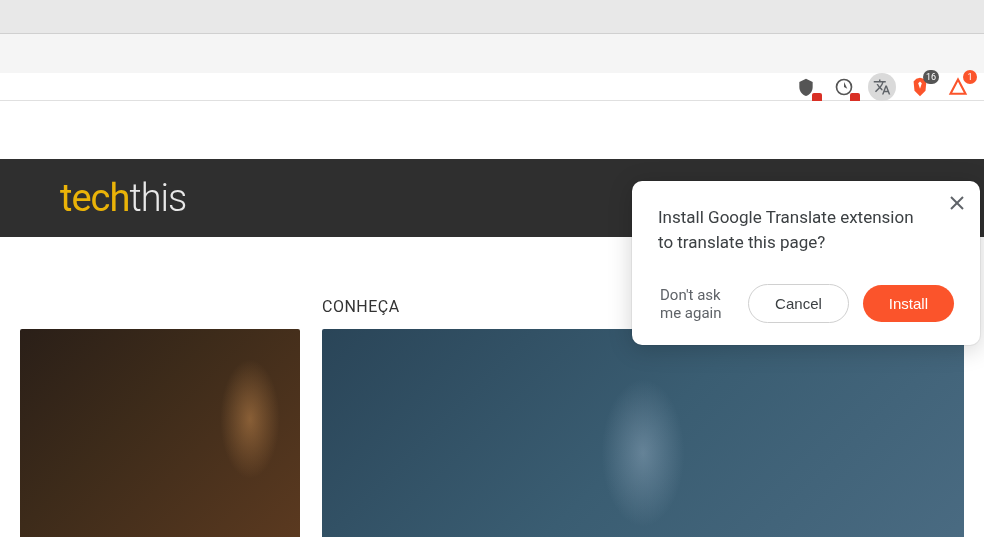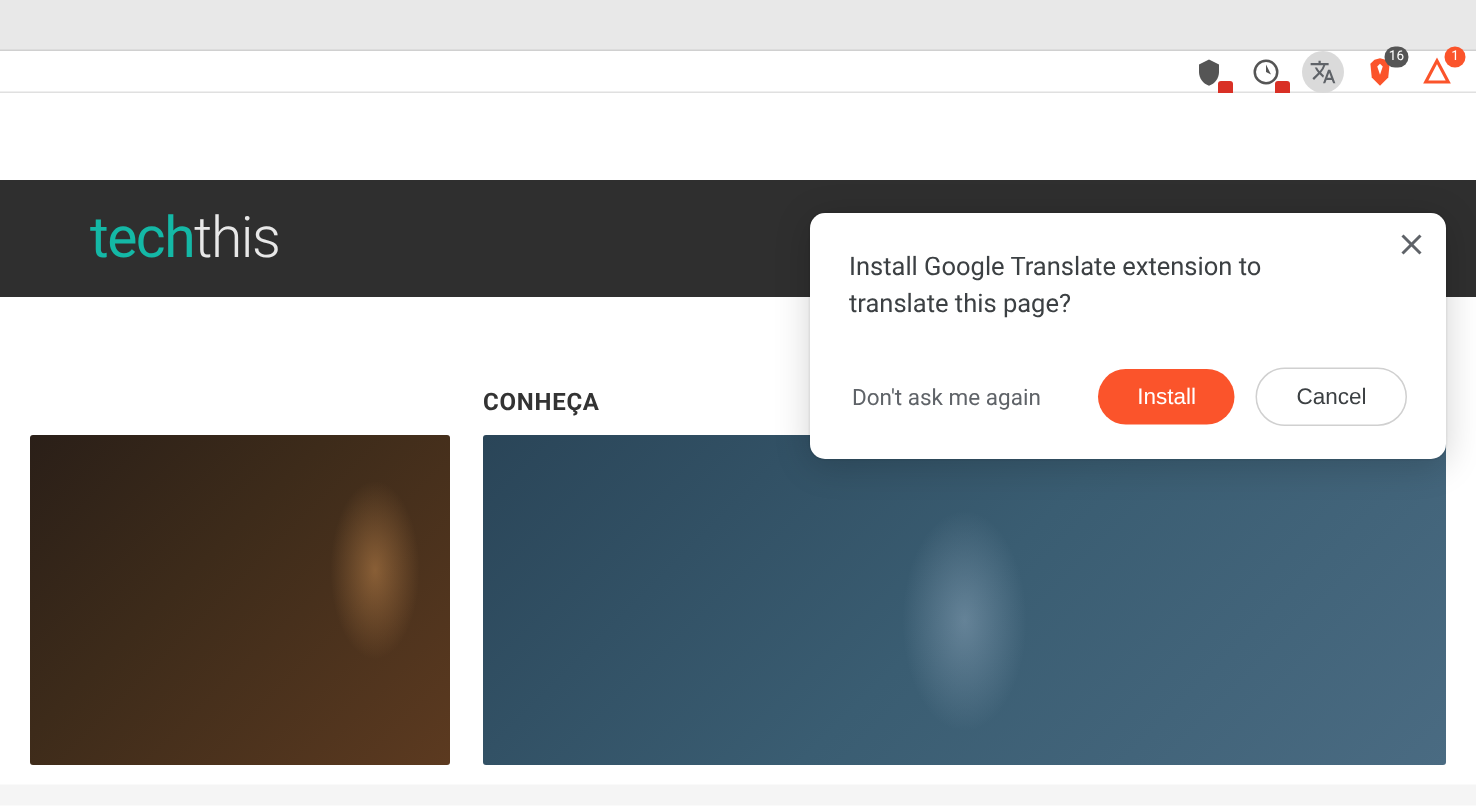--- a/index.html
+++ b/index.html
@@ -22,20 +22,21 @@
     }
     .extensions-bar {
       height: 28px;
       background: #ffffff;
       display: flex;
       justify-content: flex-end;
       align-items: center;
       padding-right: 12px;
       gap: 10px;
       border-bottom: 1px solid #e0e0e0;
+      margin-top: 39px;
     }
     .ext-icon {
       width: 28px;
       height: 28px;
       display: flex;
       align-items: center;
       justify-content: center;
       position: relative;
       cursor: pointer;
     }
@@ -96,21 +97,21 @@
       padding-left: 60px;
       position: relative;
     }
     .logo {
       font-size: 38px;
       font-weight: 300;
       color: #e8e8e8;
       letter-spacing: -1px;
     }
     .logo .orange {
-      color: #14b8a6;
+      color: #eab308;
       font-weight: 400;
     }
     .search-icon-area {
       position: absolute;
       right: 18px;
       top: 50%;
       transform: translateY(-50%);
     }
     .hero-section {
       margin-top: 92px;
@@ -150,33 +151,33 @@
       width: 90px;
       height: 160px;
       background: radial-gradient(ellipse, rgba(180,200,220,0.35) 0%, transparent 65%);
       transform: translateX(-50%);
     }
     .hero-label {
       position: absolute;
       top: -32px;
       left: 322px;
       font-size: 16px;
-      font-weight: 700;
+      font-weight: 400;
       color: #333;
       text-transform: uppercase;
       letter-spacing: 0.5px;
     }
     .hero-wrap {
       position: relative;
     }
     .popup {
       position: absolute;
       top: 80px;
-      right: 20px;
-      width: 424px;
+      right: 4px;
+      width: 348px;
       background: #fff;
       border-radius: 10px;
       box-shadow: 0 4px 24px rgba(0,0,0,0.18), 0 0 0 1px rgba(0,0,0,0.05);
       padding: 24px 26px 22px 26px;
       z-index: 100;
     }
     .popup-close {
       position: absolute;
       top: 14px;
       right: 16px;
@@ -298,18 +299,18 @@
   <div class="popup">
     <div class="popup-close">
       <svg width="14" height="14" viewBox="0 0 14 14">
         <line x1="1" y1="1" x2="13" y2="13" stroke="#5f6368" stroke-width="2"></line>
         <line x1="13" y1="1" x2="1" y2="13" stroke="#5f6368" stroke-width="2"></line>
       </svg>
     </div>
     <div class="popup-text">Install Google Translate extension to translate this page?</div>
     <div class="popup-actions">
       <span class="popup-link">Don't ask me again</span>
+      <button class="btn btn-secondary">Cancel</button>
       <button class="btn btn-primary">Install</button>
-      <button class="btn btn-secondary">Cancel</button>
     </div>
   </div>
 
 </div>
 
 </body></html>

